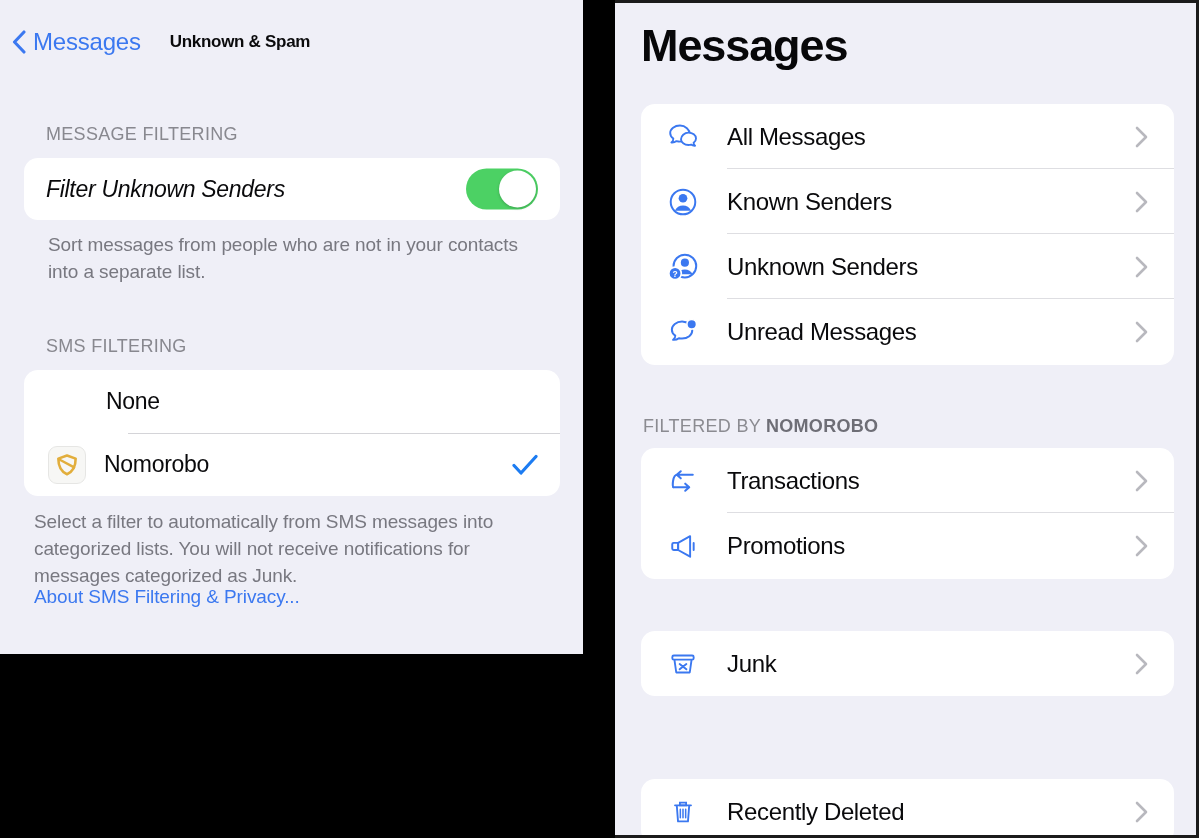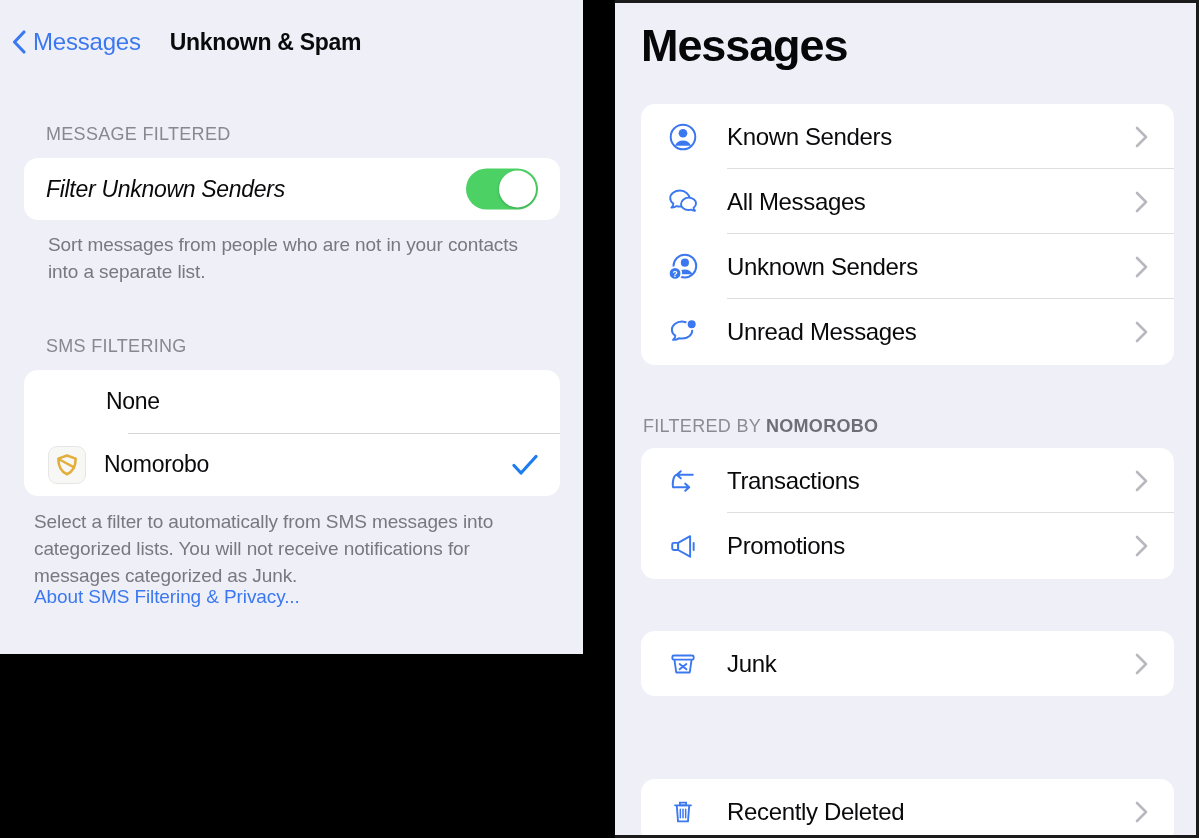--- a/index.html
+++ b/index.html
@@ -39,21 +39,21 @@
     width: 14px; height: 24px;
     margin-right: 7px;
     display: block;
   }
   .back-label {
     font-size: 24px;
     color: #3B78F0;
     letter-spacing: -0.2px;
   }
   #nav-title {
-    font-size: 23px;
+    font-size: 17px;
     font-weight: bold;
     color: #0A0A0C;
     margin-left: 29px;
     letter-spacing: -0.3px;
   }
 
   .section-header {
     position: absolute;
     font-size: 18px;
     color: #88888F;
@@ -197,21 +197,21 @@
     <div id="nav-bar">
       <div class="back-btn">
         <svg class="back-chevron" viewBox="0 0 14 24">
           <polyline points="12,2 2.5,12 12,22" fill="none" stroke="#3B78F0" stroke-width="3.1" stroke-linecap="round" stroke-linejoin="round"></polyline>
         </svg>
         <span class="back-label">Messages</span>
       </div>
       <span id="nav-title">Unknown &amp; Spam</span>
     </div>
 
-    <div class="section-header" style="left:46px; top:124px;">MESSAGE FILTERED</div>
+    <div class="section-header" style="left:46px; top:124px;">MESSAGE FILTERING</div>
 
     <div class="l-card" style="left:24px; top:158px; width:536px; height:62px;font-style:italic;">
       <div class="l-row">
         <span class="l-row-label">Filter Unknown Senders</span>
         <div class="toggle">
           <div class="knob"></div>
         </div>
       </div>
     </div>
 
@@ -247,41 +247,41 @@
   </div>
 
   <div id="right-pane">
 
     <div id="r-title">Messages</div>
 
     <div class="r-card" style="top:101px; height:261px;">
 
       <div class="r-row">
         <span class="r-icon">
+          <svg viewBox="0 0 36 36" width="36" height="36">
+            <path d="M15 6.5c-5.4 0-9.8 3.3-9.8 7.5 0 2.2 1.2 4.2 3.1 5.6 .1 1.4-.6 2.9-1.9 3.9 1.9 .2 3.8-.4 5.1-1.4 1.1 .3 2.3 .5 3.5 .5 5.4 0 9.8-3.4 9.8-7.6S20.4 6.5 15 6.5z" fill="#FFFFFF" stroke="#3B78F0" stroke-width="1.9" stroke-linejoin="round"></path>
+            <path d="M23.5 13.6c4.1 0 7.5 2.6 7.5 5.8 0 1.7-.9 3.2-2.4 4.3-.1 1.1 .5 2.2 1.5 3-1.5 .1-2.9-.3-3.9-1.1-.8 .2-1.7 .4-2.7 .4-4.1 0-7.5-2.6-7.5-5.8S19.4 13.6 23.5 13.6z" fill="#FFFFFF" stroke="#3B78F0" stroke-width="1.9" stroke-linejoin="round"></path>
+          </svg>
+        </span>
+        <span class="r-label">All Messages</span>
+        <svg class="r-chevron" viewBox="0 0 13 22">
+          <polyline points="2,2 11,11 2,20" fill="none" stroke="#B8B8BE" stroke-width="2.6" stroke-linecap="round" stroke-linejoin="round"></polyline>
+        </svg>
+        <div class="r-sep"></div>
+      </div>
+
+      <div class="r-row">
+        <span class="r-icon">
           <svg viewBox="0 0 36 36" width="34" height="34">
             <circle cx="18" cy="18" r="13" fill="#FFFFFF" stroke="#3B78F0" stroke-width="2.1"></circle>
             <circle cx="18" cy="14" r="4.6" fill="#3B78F0"></circle>
             <path d="M9.4 27.2c1.6-3.4 4.8-5.4 8.6-5.4s7 2 8.6 5.4" fill="#3B78F0"></path>
           </svg>
         </span>
         <span class="r-label">Known Senders</span>
-        <svg class="r-chevron" viewBox="0 0 13 22">
-          <polyline points="2,2 11,11 2,20" fill="none" stroke="#B8B8BE" stroke-width="2.6" stroke-linecap="round" stroke-linejoin="round"></polyline>
-        </svg>
-        <div class="r-sep"></div>
-      </div>
-
-      <div class="r-row">
-        <span class="r-icon">
-          <svg viewBox="0 0 36 36" width="36" height="36">
-            <path d="M15 6.5c-5.4 0-9.8 3.3-9.8 7.5 0 2.2 1.2 4.2 3.1 5.6 .1 1.4-.6 2.9-1.9 3.9 1.9 .2 3.8-.4 5.1-1.4 1.1 .3 2.3 .5 3.5 .5 5.4 0 9.8-3.4 9.8-7.6S20.4 6.5 15 6.5z" fill="#FFFFFF" stroke="#3B78F0" stroke-width="1.9" stroke-linejoin="round"></path>
-            <path d="M23.5 13.6c4.1 0 7.5 2.6 7.5 5.8 0 1.7-.9 3.2-2.4 4.3-.1 1.1 .5 2.2 1.5 3-1.5 .1-2.9-.3-3.9-1.1-.8 .2-1.7 .4-2.7 .4-4.1 0-7.5-2.6-7.5-5.8S19.4 13.6 23.5 13.6z" fill="#FFFFFF" stroke="#3B78F0" stroke-width="1.9" stroke-linejoin="round"></path>
-          </svg>
-        </span>
-        <span class="r-label">All Messages</span>
         <svg class="r-chevron" viewBox="0 0 13 22">
           <polyline points="2,2 11,11 2,20" fill="none" stroke="#B8B8BE" stroke-width="2.6" stroke-linecap="round" stroke-linejoin="round"></polyline>
         </svg>
         <div class="r-sep"></div>
       </div>
 
       <div class="r-row">
         <span class="r-icon">
           <svg viewBox="0 0 36 36" width="34" height="34">
             <circle cx="20" cy="17" r="12" fill="#FFFFFF" stroke="#3B78F0" stroke-width="2.1"></circle>

